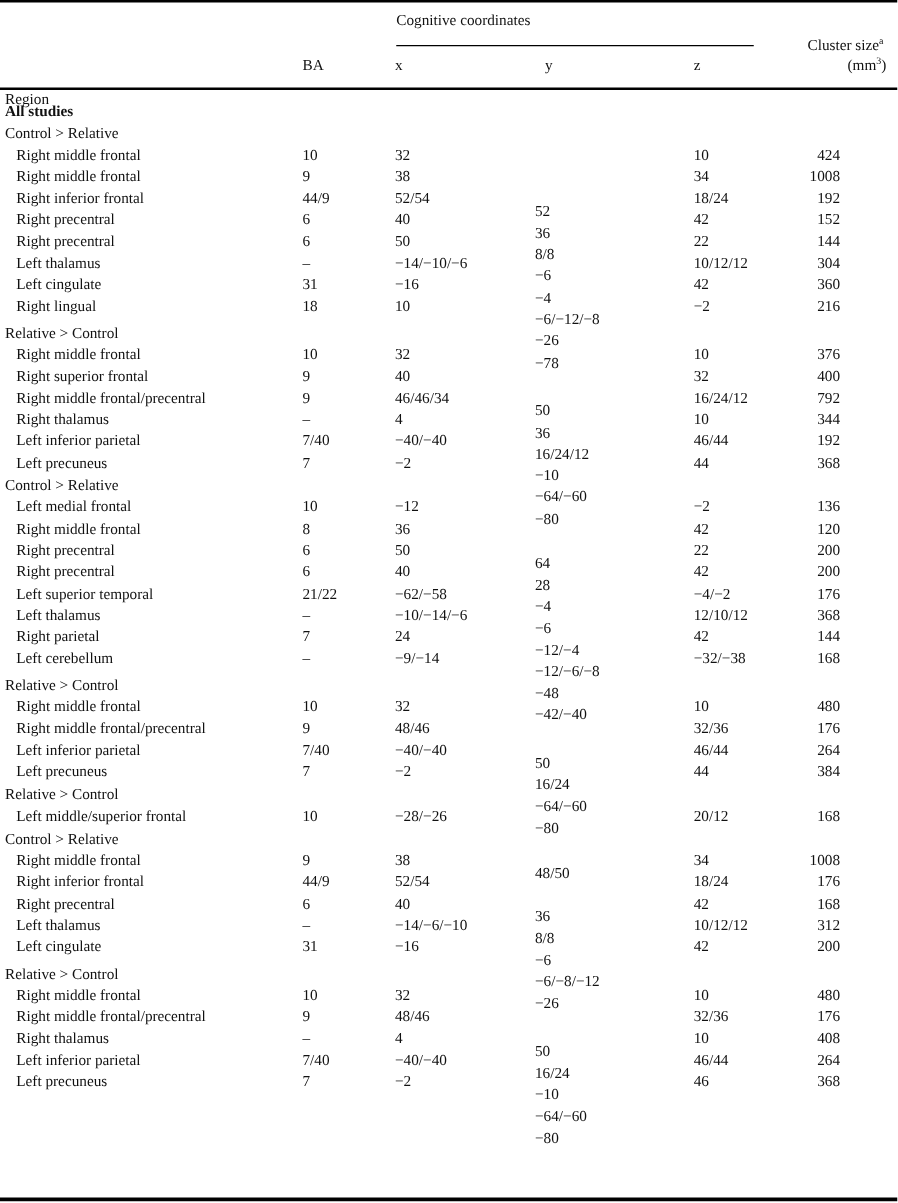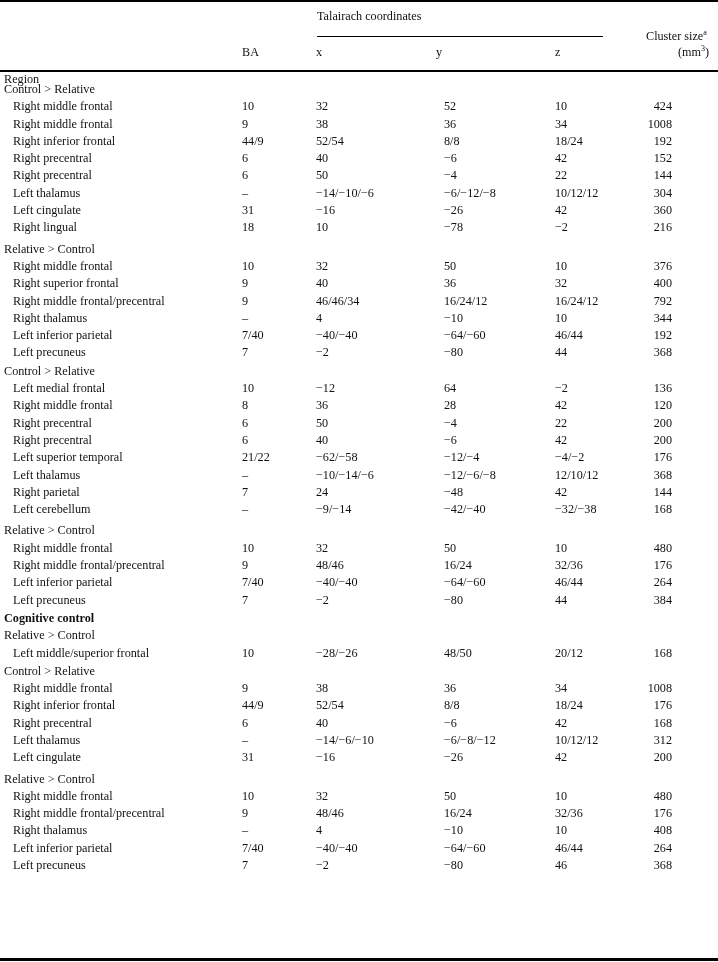--- a/index.html
+++ b/index.html
@@ -13,46 +13,49 @@
   .hcell { position:absolute; white-space:nowrap; }
   sup { font-size:8px; vertical-align:5px; line-height:0; }
   #rows { position:absolute; left:0; top:81px; width:718px; }
   .row { position:relative; height:17.3px; line-height:17.3px; white-space:nowrap; }
   .row span { position:absolute; top:0; }
   .sec { font-weight:bold; left:4px; }
   .grp { left:4px; }
   .reg { left:13px; }
   .ba { left:242px; }
   .cx { left:316px; }
-  .cy { left:444px; }
+  .cy { left:428px;margin-top:45px; }
   .cz { left:555px; }
   .cs { left:600px; width:72px; text-align:right; }
   .gap { height:4px; }
 </style>
 </head>
 <body>
 
 <div class="rule top"></div>
 
 <div>
-  <span class="hcell" style="left:317px;top:9px;">Talairach coordinates</span>
+  <span class="hcell" style="left:317px;top:9px;">Cognitive coordinates</span>
   <div class="subrule"></div>
   <span class="hcell" style="left:4px;top:48px;margin-top:24px;">Region</span>
   <span class="hcell" style="left:242px;top:45px;">BA</span>
   <span class="hcell" style="left:316px;top:45px;">x</span>
   <span class="hcell" style="left:436px;top:45px;">y</span>
   <span class="hcell" style="left:555px;top:45px;">z</span>
   <span class="hcell" style="left:646px;top:29px;"><span>Cluster size</span><sup>a</sup></span>
   <span class="hcell" style="left:646px;top:45px;margin-left:32px;"><span>(mm</span><sup>3</sup><span>)</span></span>
 </div>
 
 <div class="rule hdr"></div>
 
 <div id="rows">
     <div class="row">
+      <span class="sec">All studies</span>
+    </div>
+    <div class="row">
       <span class="grp">Control &gt; Relative</span>
     </div>
     <div class="row">
       <span class="reg">Right middle frontal</span>
       <span class="ba">10</span>
       <span class="cx">32</span>
       <span class="cy">52</span>
       <span class="cz">10</span>
       <span class="cs">424</span>
     </div>
@@ -263,23 +266,20 @@
     <div class="row">
       <span class="reg">Left precuneus</span>
       <span class="ba">7</span>
       <span class="cx">−2</span>
       <span class="cy">−80</span>
       <span class="cz">44</span>
       <span class="cs">384</span>
     </div>
     <div class="gap" style="height: 1px;"></div>
     <div class="row">
-      <span class="sec">Cognitive control</span>
-    </div>
-    <div class="row">
       <span class="grp">Relative &gt; Control</span>
     </div>
     <div class="row">
       <span class="reg">Left middle/superior frontal</span>
       <span class="ba">10</span>
       <span class="cx">−28/−26</span>
       <span class="cy">48/50</span>
       <span class="cz">20/12</span>
       <span class="cs">168</span>
     </div>

